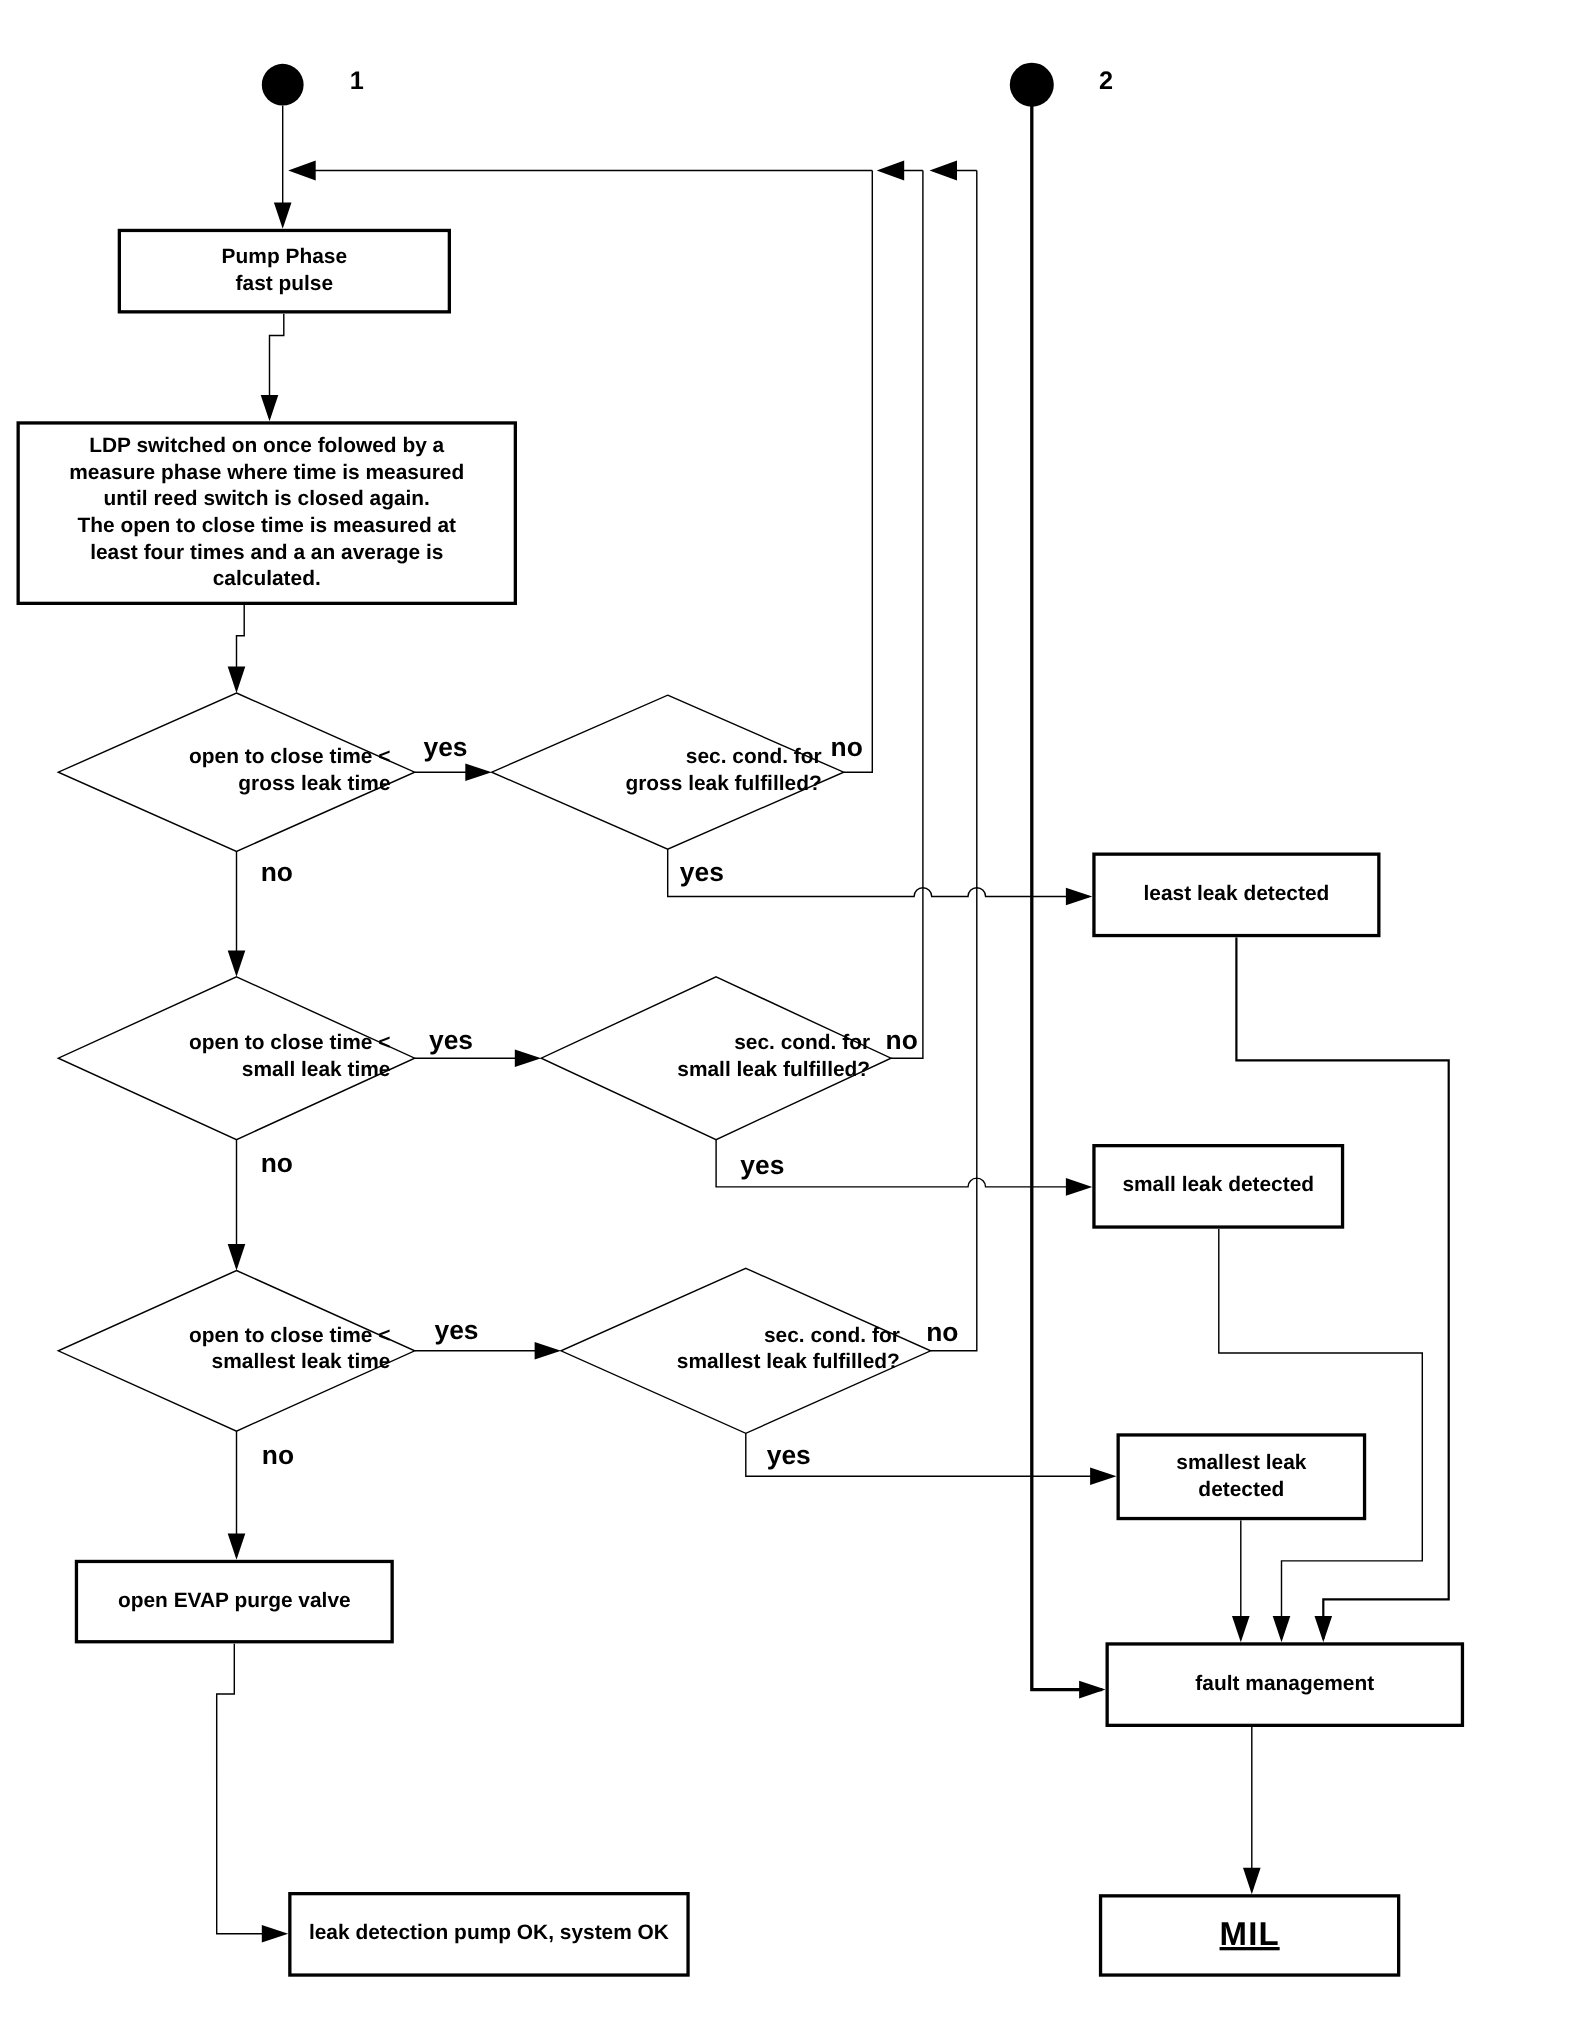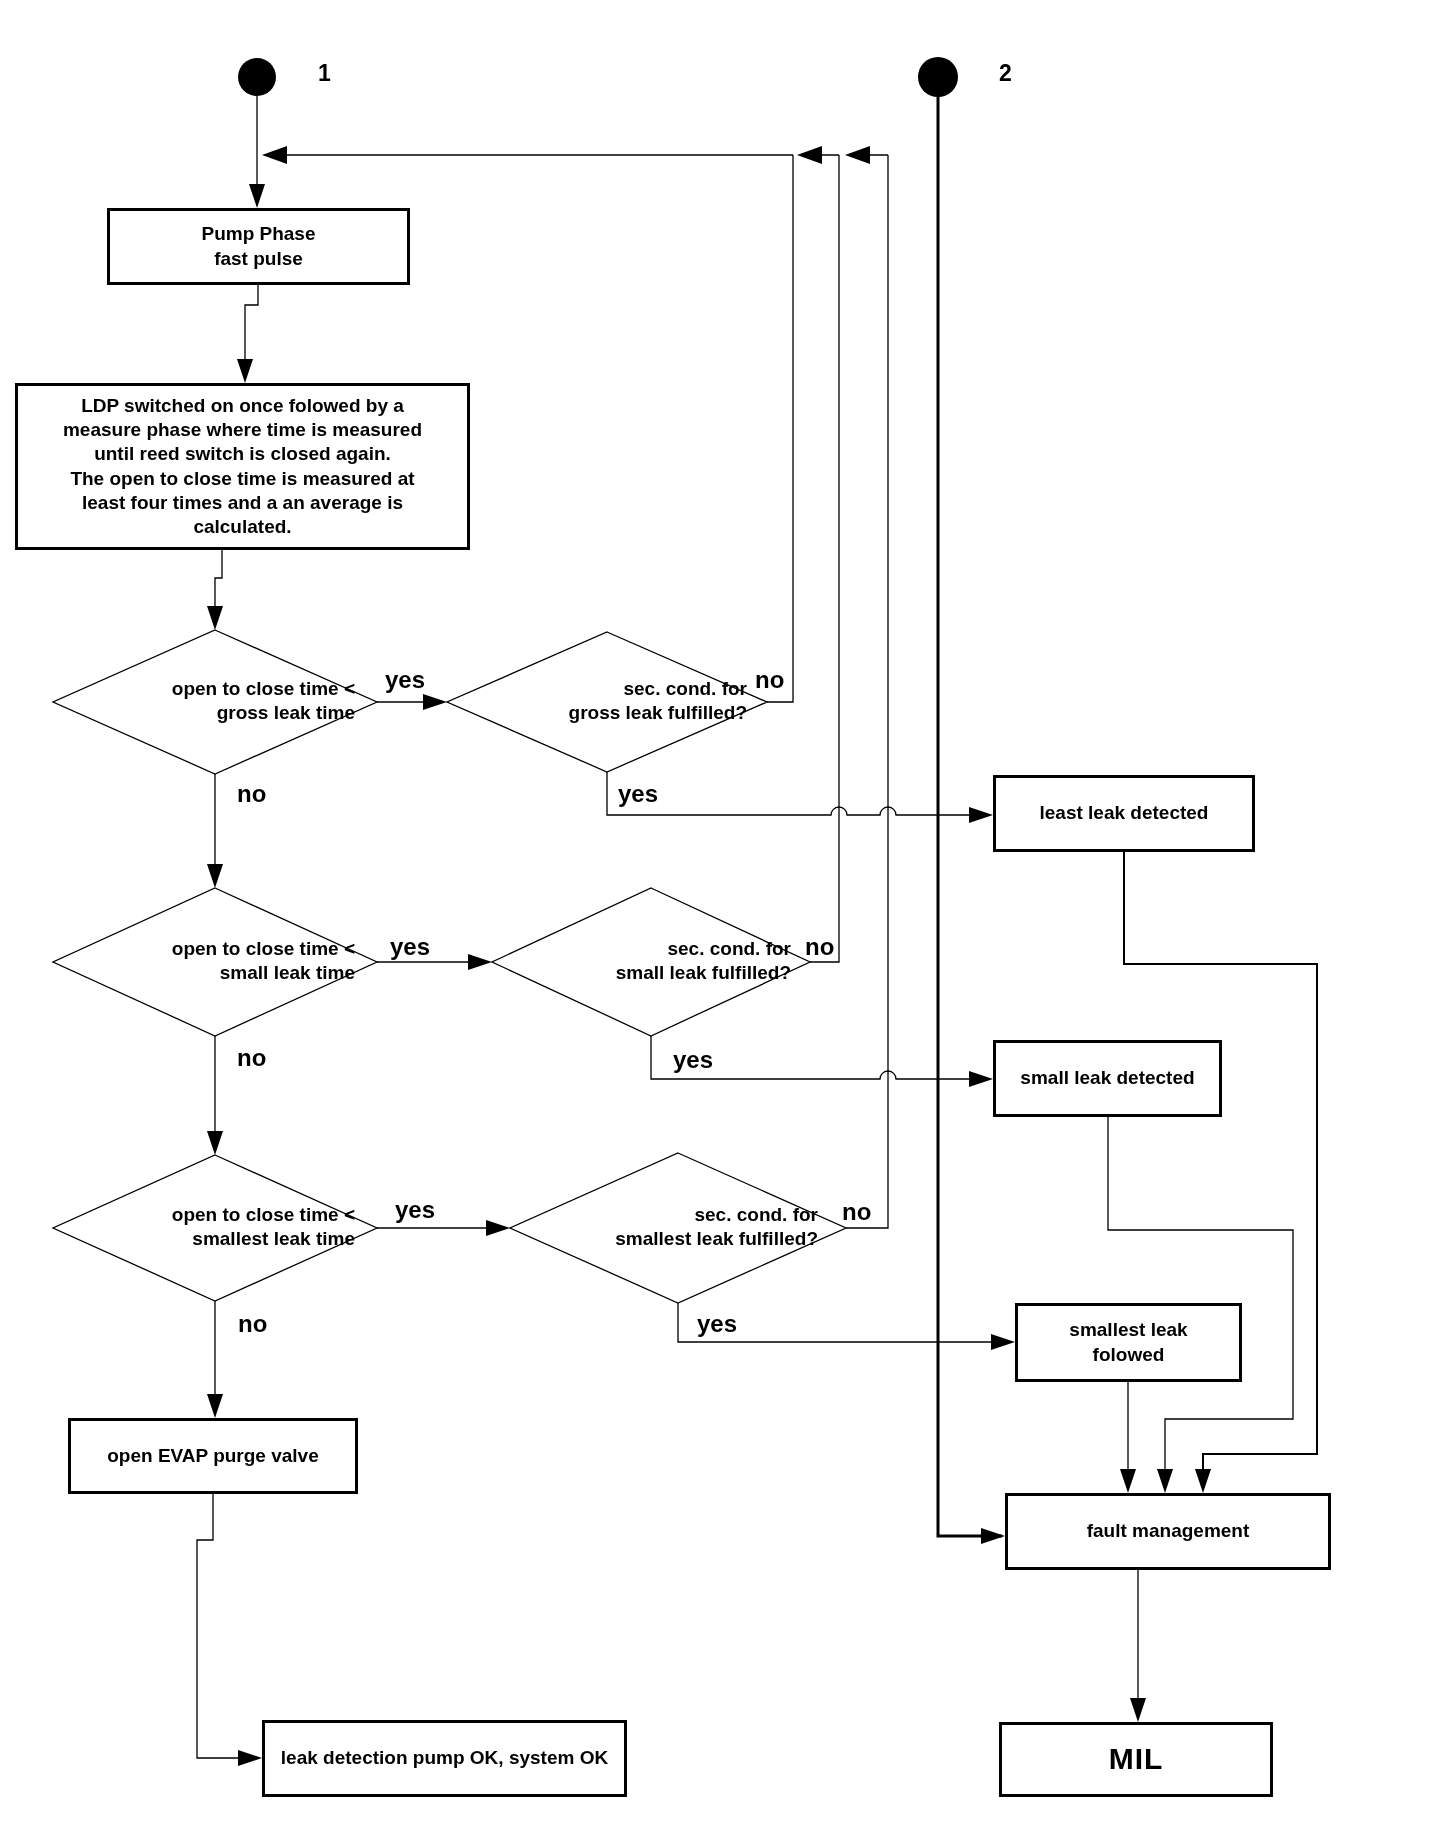--- a/index.html
+++ b/index.html
@@ -120,25 +120,25 @@
 measure phase where time is measured
 until reed switch is closed again.
 The open to close time is measured at
 least four times and a an average is
 calculated.</div>
   <div class="box" style="left:107px;top:208px;width:303px;height:77px;">Pump Phase
 fast pulse</div>
   <div class="box" style="left:993px;top:775px;width:262px;height:77px;">least leak detected</div>
   <div class="box" style="left:993px;top:1040px;width:229px;height:77px;">small leak detected</div>
   <div class="box" style="left:1015px;top:1303px;width:227px;height:79px;">smallest leak
-folowed</div>
+detected</div>
   <div class="box" style="left:68px;top:1418px;width:290px;height:76px;">open EVAP purge valve</div>
   <div class="box" style="left:1005px;top:1493px;width:326px;height:77px;text-align:center;">fault management</div>
   <div class="box" style="left:262px;top:1720px;width:365px;height:77px;">leak detection pump OK, system OK</div>
-  <div class="box mil" style="left:999px;top:1722px;width:274px;height:75px;">MIL</div>
+  <div class="box mil" style="left:999px;top:1722px;width:274px;height:75px;text-decoration:underline;">MIL</div>
 
   <div class="dlabel" style="left:75px;top:677px;width:280px;">open to close time &lt;
 gross leak time</div>
   <div class="dlabel" style="left:467px;top:677px;width:280px;">sec. cond. for
 gross leak fulfilled?</div>
   <div class="dlabel" style="left:75px;top:937px;width:280px;">open to close time &lt;
 small leak time</div>
   <div class="dlabel" style="left:511px;top:937px;width:280px;">sec. cond. for
 small leak fulfilled?</div>
   <div class="dlabel" style="left:75px;top:1203px;width:280px;">open to close time &lt;

